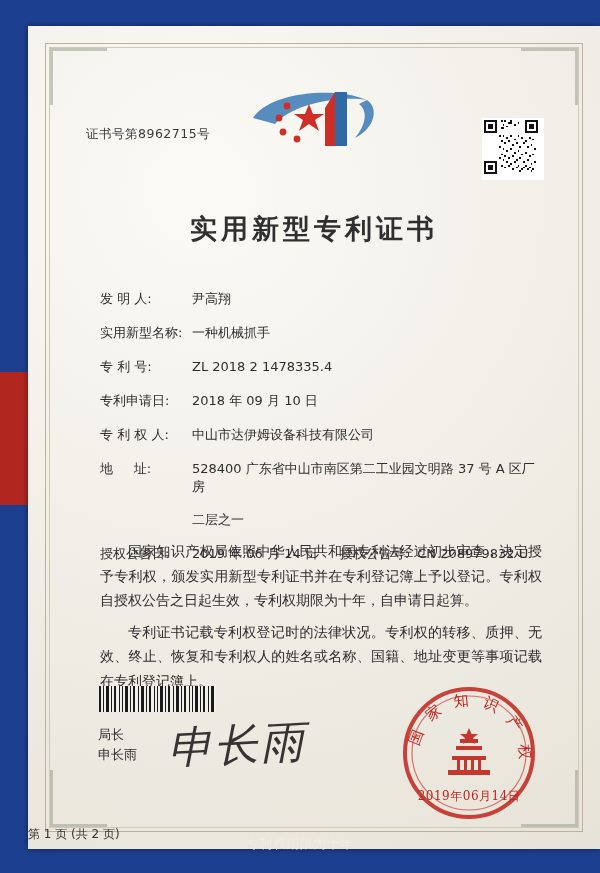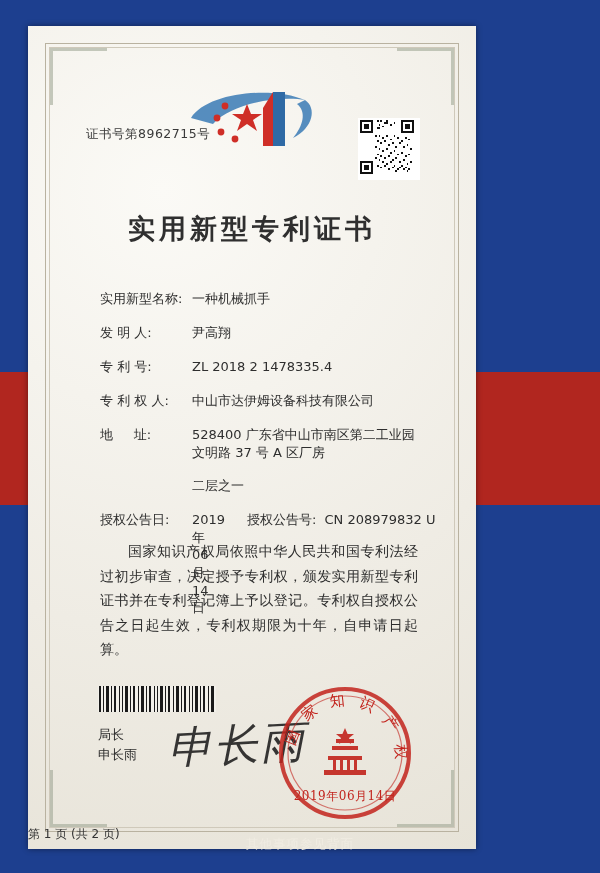--- a/index.html
+++ b/index.html
@@ -39,21 +39,21 @@
     left: 0; top: 372px;
     width: 600px; height: 133px;
     background: #b1261f;
   }
 
   
   .sheet {
     position: absolute;
     left: 28px;
     top: 26px;
-    width: 448px;
+    width: 572px;
     height: 823px;
     background: #f2f0ea;
     background-image:
       radial-gradient(circle at 30% 20%, #fbfaf6 0%, #efece4 60%, #e7e3d8 100%);
     box-shadow: 0 0 6px rgba(0,0,0,0.45);
   }
   .sheet-border {
     position: absolute;
     left: 17px; top: 17px; right: 17px; bottom: 17px;
     border: 1px solid #b9b2a0;
@@ -368,34 +368,38 @@
           </g>
         </svg>
       </div>
     </div>
 
     <div class="title">实用新型专利证书</div>
 
     <div class="fields">
 
       <div class="field-row">
+        <div class="field-label">发 明 人:</div>
+        <div class="field-value">尹高翔</div>
+      </div>
+
+      <div class="field-row">
         <div class="field-label">实用新型名称:</div>
         <div class="field-value">一种机械抓手</div>
       </div>
 
       <div class="field-row">
-        <div class="field-label">发 明 人:</div>
-        <div class="field-value">尹高翔</div>
-      </div>
-
-      <div class="field-row">
         <div class="field-label">专 利 号:</div>
         <div class="field-value">ZL 2018 2 1478335.4</div>
       </div>
 
+      <div class="field-row">
+        <div class="field-label">专利申请日:</div>
+        <div class="field-value">2018 年 09 月 10 日</div>
+      </div>
 
       <div class="field-row">
         <div class="field-label">专 利 权 人:</div>
         <div class="field-value">中山市达伊姆设备科技有限公司</div>
       </div>
 
       <div class="field-row">
         <div class="field-label">地     址:</div>
         <div class="field-value">
           <span>528400  广东省中山市南区第二工业园文明路 37 号 A 区厂房</span>
@@ -409,20 +413,21 @@
           <span>2019 年 06 月 14 日</span>
           <span class="second-label">授权公告号:</span>
           <span class="second-value">CN 208979832 U</span>
         </div>
       </div>
 
     </div>
 
     <div class="paras">
       <p>国家知识产权局依照中华人民共和国专利法经过初步审查，决定授予专利权，颁发实用新型专利证书并在专利登记簿上予以登记。专利权自授权公告之日起生效，专利权期限为十年，自申请日起算。</p>
+      <p>专利证书记载专利权登记时的法律状况。专利权的转移、质押、无效、终止、恢复和专利权人的姓名或名称、国籍、地址变更等事项记载在专利登记簿上。</p>
     </div>
 
     <div class="barcode">
       <svg viewBox="0 0 118 26" width="118" height="26" shape-rendering="crispEdges">
         <rect width="118" height="26" fill="#f2f0ea"></rect>
         <g fill="#1a1a1a">
           <rect x="1" y="0" width="2" height="26"></rect>
             <rect x="5" y="0" width="1" height="26"></rect>
           <rect x="8" y="0" width="3" height="26"></rect>
             <rect x="13" y="0" width="1" height="26"></rect>
@@ -481,14 +486,14 @@
           <rect x="60" y="55" width="18" height="4"></rect>
           <path d="M69 44 L71.6 50 L78 50 L73 54 L75 60 L69 56 L63 60 L65 54 L60 50 L66.4 50 Z"></path>
         </g>
       </svg>
     </div>
     <div class="seal-date">2019年06月14日</div>
 
     <div class="page-no">第 1 页 (共 2 页)</div>
   </div>
 
-  <div class="back-note">其他事项参见背面</div>
+  <div class="back-note">专利权期限为十年</div>
 </div>
 
 </body></html>

